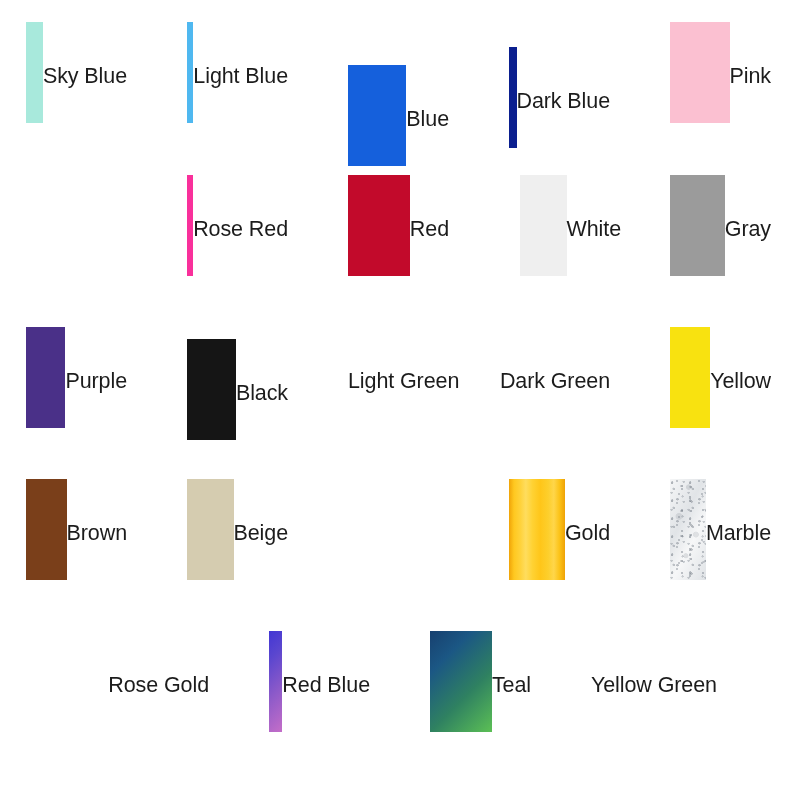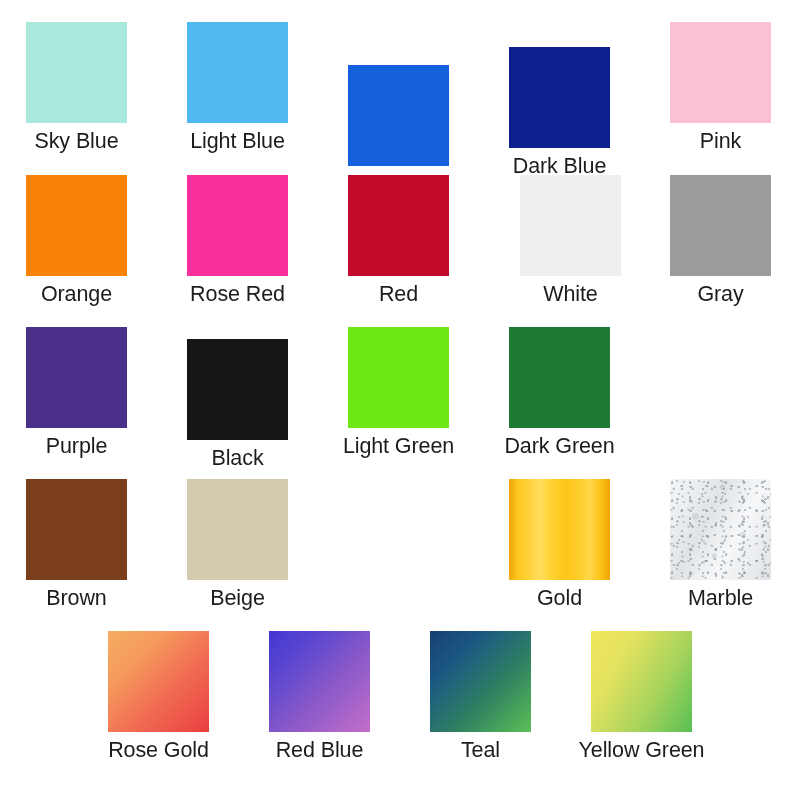--- a/index.html
+++ b/index.html
@@ -17,21 +17,20 @@
   #chart {
     position: relative;
     width: 800px;
     height: 800px;
   }
 
   .swatch-cell {
     position: absolute;
     width: 101px;
     display: flex;
-    flex-direction: column;
     align-items: center;
   }
 
   .swatch-chip {
     width: 101px;
     height: 101px;
     box-sizing: border-box;
   }
 
   .swatch-label {
@@ -96,24 +95,20 @@
       <div class="swatch-label">Blue</div>
     </div>
     <div class="swatch-cell" style="left: 509px; top: 22px; margin-top: 25px;">
       <div class="swatch-chip" style="background: rgb(11, 31, 143);"></div>
       <div class="swatch-label">Dark Blue</div>
     </div>
     <div class="swatch-cell" style="left: 670px; top: 22px;">
       <div class="swatch-chip" style="background: rgb(251, 192, 209);"></div>
       <div class="swatch-label">Pink</div>
     </div>
-    <div class="swatch-cell" style="left: 26px; top: 175px;">
-      <div class="swatch-chip" style="background: rgb(249, 130, 9);"></div>
-      <div class="swatch-label">Orange</div>
-    </div>
     <div class="swatch-cell" style="left: 187px; top: 175px;">
       <div class="swatch-chip" style="background: rgb(249, 48, 155);"></div>
       <div class="swatch-label">Rose Red</div>
     </div>
     <div class="swatch-cell" style="left: 348px; top: 175px;">
       <div class="swatch-chip" style="background: rgb(194, 10, 43);"></div>
       <div class="swatch-label">Red</div>
     </div>
     <div class="swatch-cell" style="left: 520px; top: 175px;">
       <div class="swatch-chip" style="background: rgb(239, 239, 239);"></div>
@@ -131,20 +126,24 @@
       <div class="swatch-chip" style="background: rgb(21, 21, 21);"></div>
       <div class="swatch-label">Black</div>
     </div>
     <div class="swatch-cell" style="left: 348px; top: 327px;">
       <div class="swatch-chip" style="background: rgb(110, 232, 18);"></div>
       <div class="swatch-label">Light Green</div>
     </div>
     <div class="swatch-cell" style="left: 509px; top: 327px; justify-content: flex-end;">
       <div class="swatch-chip" style="background: rgb(30, 122, 50);"></div>
       <div class="swatch-label">Dark Green</div>
+    </div>
+    <div class="swatch-cell" style="left: 670px; top: 327px;">
+      <div class="swatch-chip" style="background: rgb(248, 226, 16);"></div>
+      <div class="swatch-label">Yellow</div>
     </div>
     <div class="swatch-cell" style="left: 26px; top: 479px;">
       <div class="swatch-chip" style="background: rgb(122, 63, 26);"></div>
       <div class="swatch-label">Brown</div>
     </div>
     <div class="swatch-cell" style="left: 187px; top: 479px;">
       <div class="swatch-chip" style="background: rgb(213, 204, 176);"></div>
       <div class="swatch-label">Beige</div>
     </div>
     <div class="swatch-cell empty" style="left: 348px; top: 479px;"></div>

